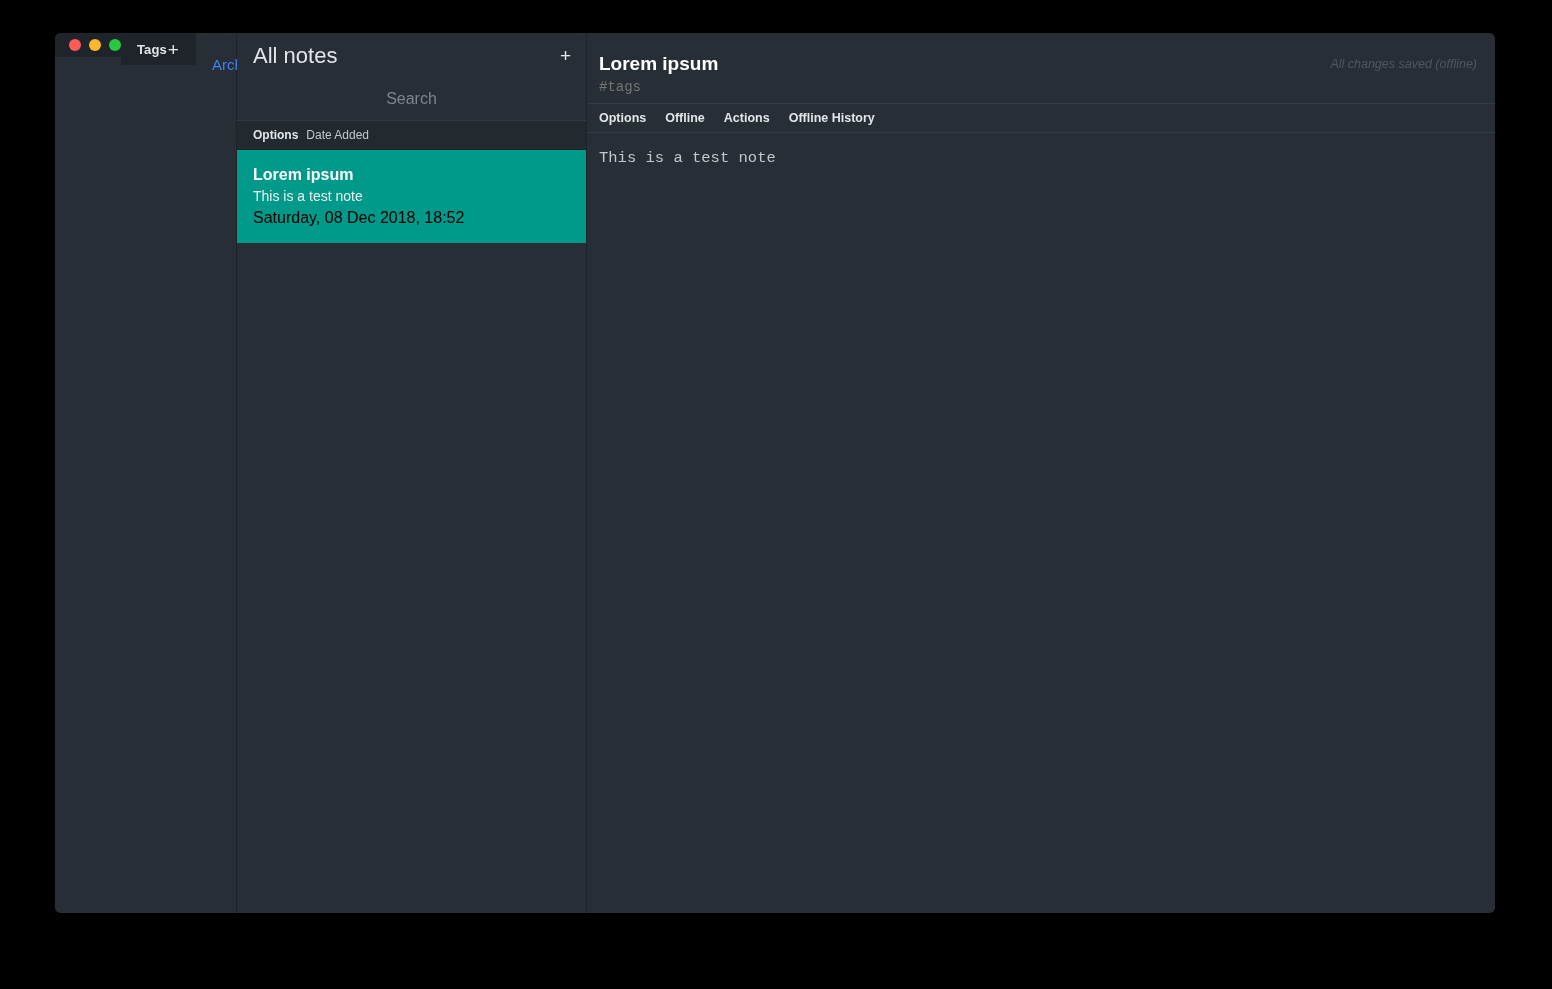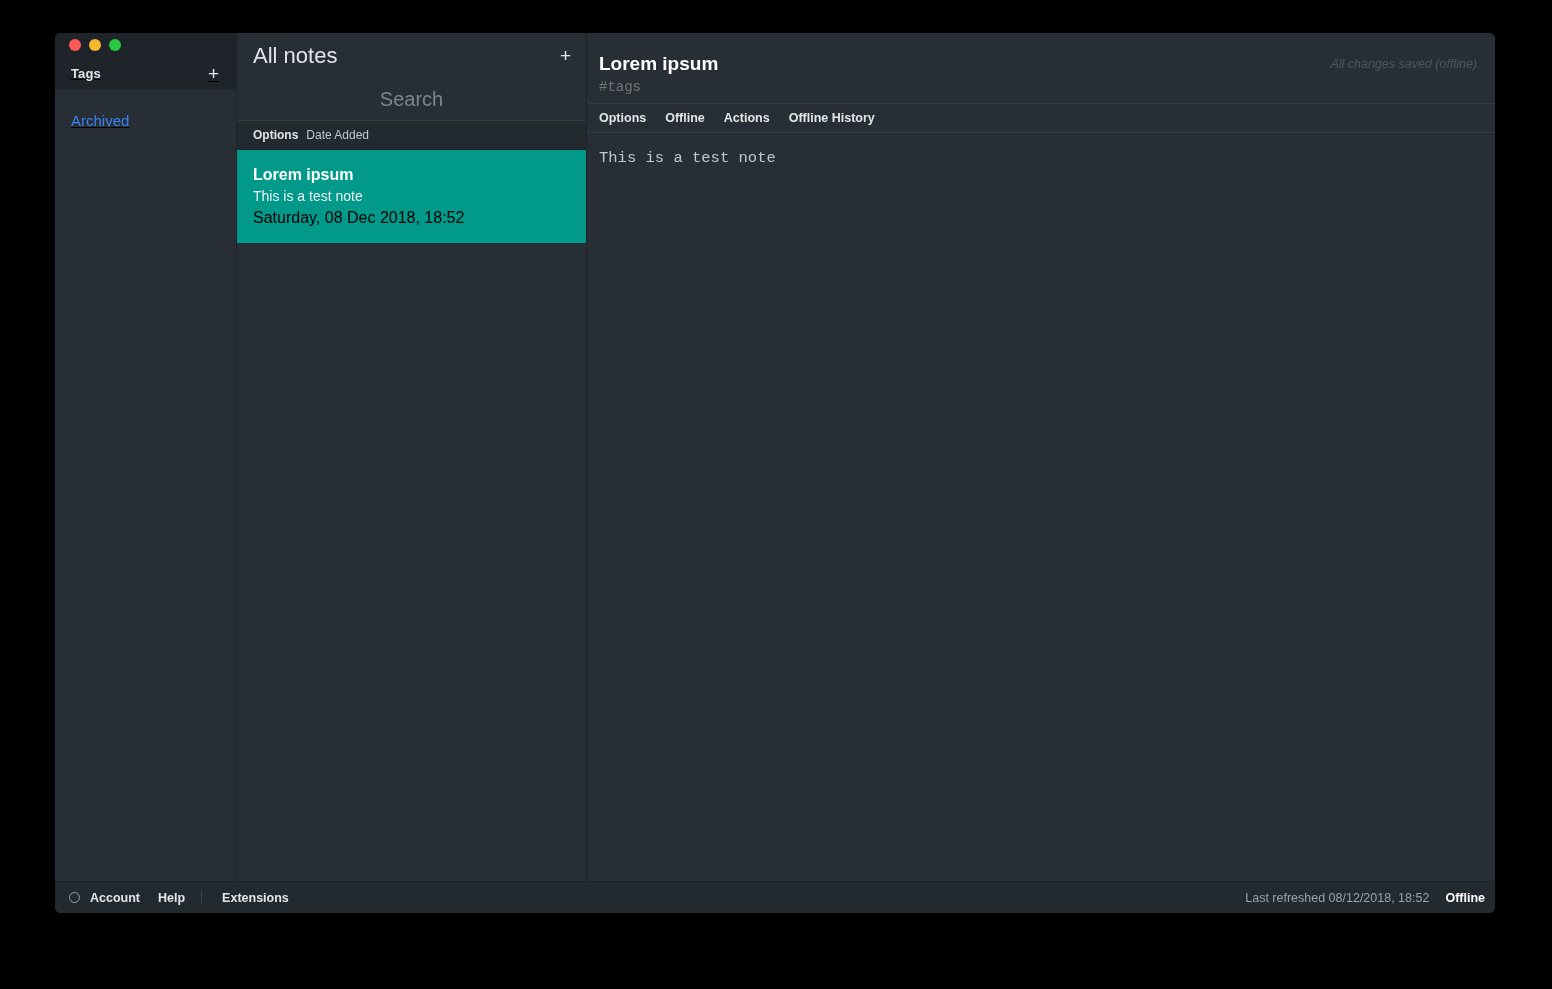--- a/index.html
+++ b/index.html
@@ -32,23 +32,22 @@
     flex-direction: row;
     min-height: 0;
   }
 
   
   #tags-column {
     width: 181px;
     flex: 0 0 181px;
     background: #272e35;
     display: flex;
-    flex-direction: column;
+    flex-direction: row;
     border-right: 1px solid #1d2329;
-    text-decoration: underline;
   }
   #window-controls {
     height: 24px;
     background: #1e242a;
     display: flex;
     align-items: center;
     padding: 0 0 0 14px;
     gap: 8px;
   }
   .traffic-light {
@@ -130,21 +129,21 @@
     display: flex;
     align-items: center;
     justify-content: center;
     border-bottom: 1px solid #323a42;
   }
   #search-input {
     background: transparent;
     border: none;
     outline: none;
     color: #e3e5e7;
-    font-size: 20px;
+    font-size: 16px;
     text-align: center;
     width: 90%;
     font-family: "Liberation Sans", sans-serif;
   }
   #search-input::placeholder { color: #7e858c; }
 
   #notes-options-bar {
     height: 28px;
     background: #222a30;
     display: flex;
@@ -393,30 +392,14 @@
       </div>
 
       <div id="editor-body">
         <textarea id="note-text" style="">This is a test note</textarea>
       </div>
 
     </div>
 
   </div>
 
-  <div id="footer">
-    <div class="footer-left">
-      <div class="footer-group">
-        <span id="account-circle"></span>
-        <span class="footer-item">Account</span>
-        <span class="footer-item">Help</span>
-      </div>
-      <div class="footer-group second">
-        <span class="footer-item">Extensions</span>
-      </div>
-    </div>
-    <div class="footer-right">
-      <span id="last-refreshed">Last refreshed 08/12/2018, 18:52</span>
-      <span id="offline-status">Offline</span>
-    </div>
-  </div>
 
 </div>
 
 </body></html>

